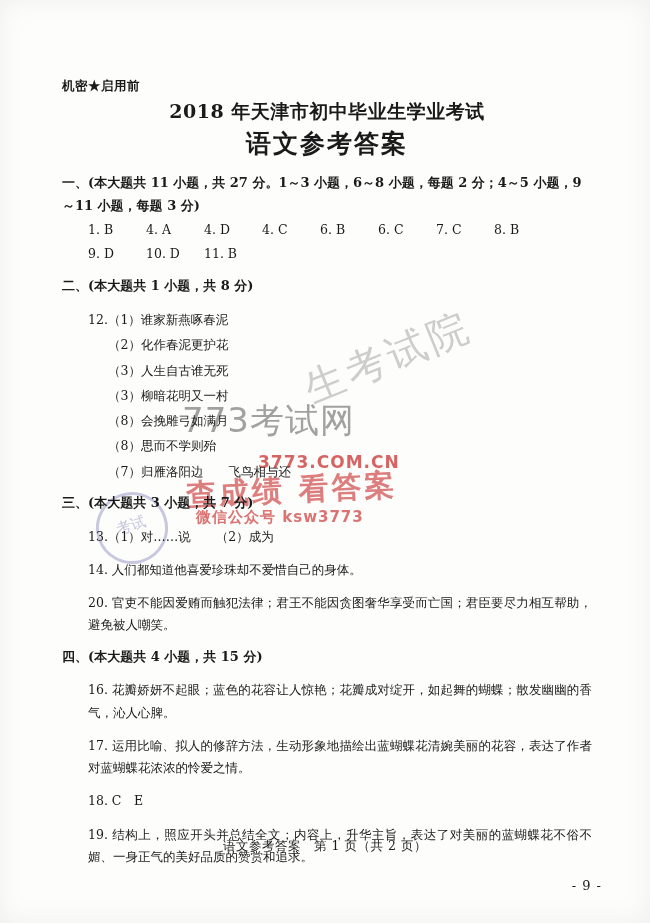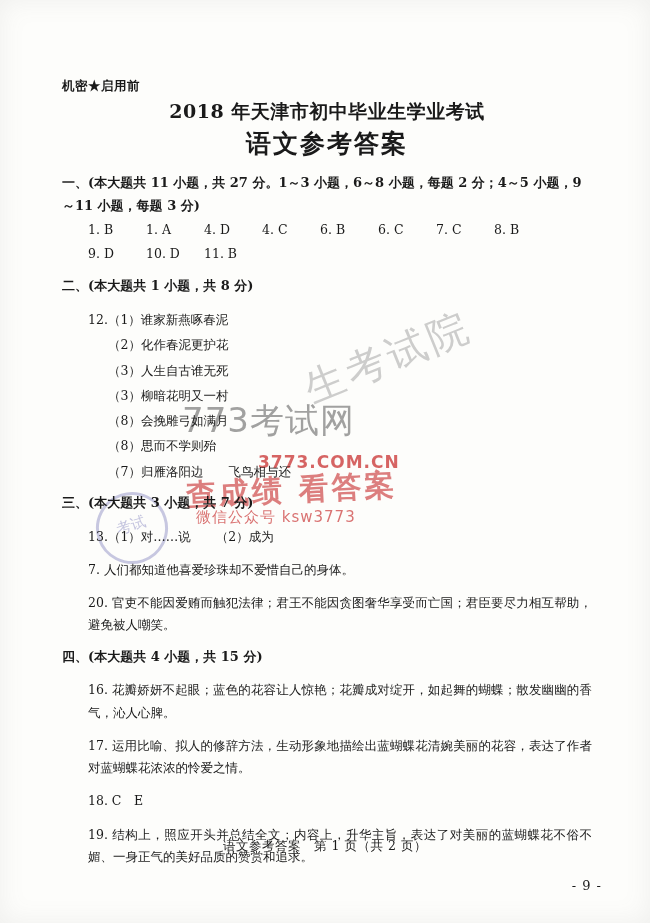--- a/index.html
+++ b/index.html
@@ -140,21 +140,21 @@
     font-weight: bold;
     color: rgba(200,48,48,0.62);
     letter-spacing: 3px;
     white-space: nowrap;
     transform: rotate(-3deg);
   }
   .wm-red-small {
     top: 508px;
     left: 196px;
     font-size: 15px;
-    font-weight: normal;
+    font-weight: bold;
     color: rgba(200,48,48,0.68);
     letter-spacing: 1px;
     white-space: nowrap;
     font-family: "DejaVu Sans", sans-serif;
   }
   .wm-circle {
     top: 492px;
     left: 96px;
     width: 66px;
     height: 66px;
@@ -188,21 +188,21 @@
   <div class="content">
 
     <div class="confidential">机密★启用前</div>
 
     <div class="title1">2018 年天津市初中毕业生学业考试</div>
     <div class="title2">语文参考答案</div>
 
     <div class="section-head">一、(本大题共 11 小题，共 27 分。1～3 小题，6～8 小题，每题 2 分；4～5 小题，9～11 小题，每题 3 分)</div>
     <div class="answers-row">
       <span class="cell">1. B</span>
-      <span class="cell">1. A</span>
+      <span class="cell">4. A</span>
       <span class="cell">4. D</span>
       <span class="cell">4. C</span>
       <span class="cell">6. B</span>
       <span class="cell">6. C</span>
       <span class="cell">7. C</span>
       <span class="cell">8. B</span>
       <span class="cell">9. D</span>
       <span class="cell">10. D</span>
       <span class="cell">11. B</span>
     </div>
@@ -211,21 +211,21 @@
     <div class="para indent1">12.（1）谁家新燕啄春泥</div>
     <div class="para indent2">（2）化作春泥更护花</div>
     <div class="para indent2">（3）人生自古谁无死</div>
     <div class="para indent2">（3）柳暗花明又一村</div>
     <div class="para indent2">（8）会挽雕弓如满月</div>
     <div class="para indent2">（8）思而不学则殆</div>
     <div class="para indent2">（7）归雁洛阳边　　飞鸟相与还</div>
 
     <div class="section-head">三、(本大题共 3 小题，共 7 分)</div>
     <div class="para indent1">13.（1）对……说　　（2）成为</div>
-    <div class="para indent1">7. 人们都知道他喜爱珍珠却不爱惜自己的身体。</div>
+    <div class="para indent1">14. 人们都知道他喜爱珍珠却不爱惜自己的身体。</div>
     <div class="para indent1">20. 官吏不能因爱贿而触犯法律；君王不能因贪图奢华享受而亡国；君臣要尽力相互帮助，避免被人嘲笑。</div>
 
     <div class="section-head">四、(本大题共 4 小题，共 15 分)</div>
     <div class="para indent1">16. 花瓣娇妍不起眼；蓝色的花容让人惊艳；花瓣成对绽开，如起舞的蝴蝶；散发幽幽的香气，沁人心脾。</div>
     <div class="para indent1">17. 运用比喻、拟人的修辞方法，生动形象地描绘出蓝蝴蝶花清婉美丽的花容，表达了作者对蓝蝴蝶花浓浓的怜爱之情。</div>
     <div class="para indent1">18. C　E</div>
     <div class="para indent1">19. 结构上，照应开头并总结全文；内容上，升华主旨，表达了对美丽的蓝蝴蝶花不俗不媚、一身正气的美好品质的赞赏和追求。</div>
 
   </div>
 

